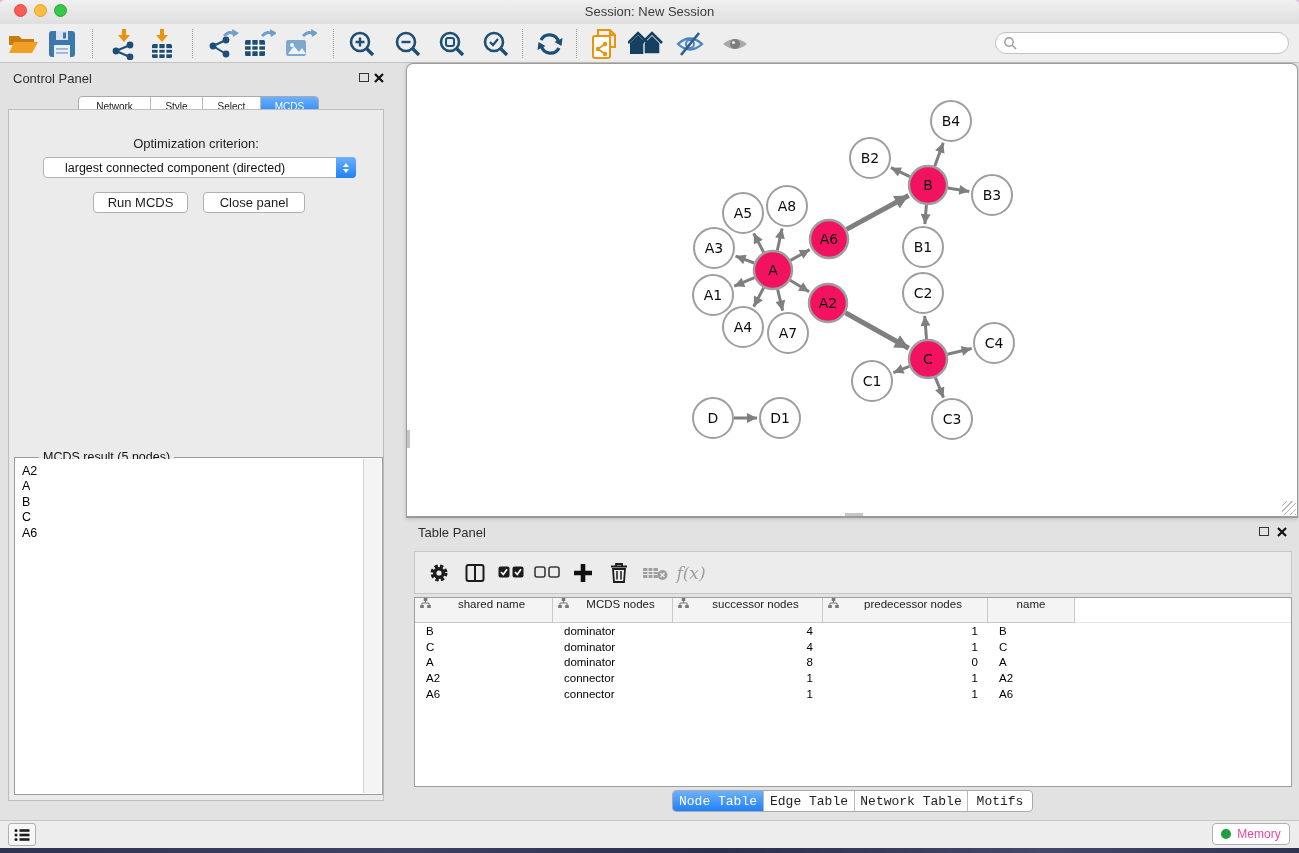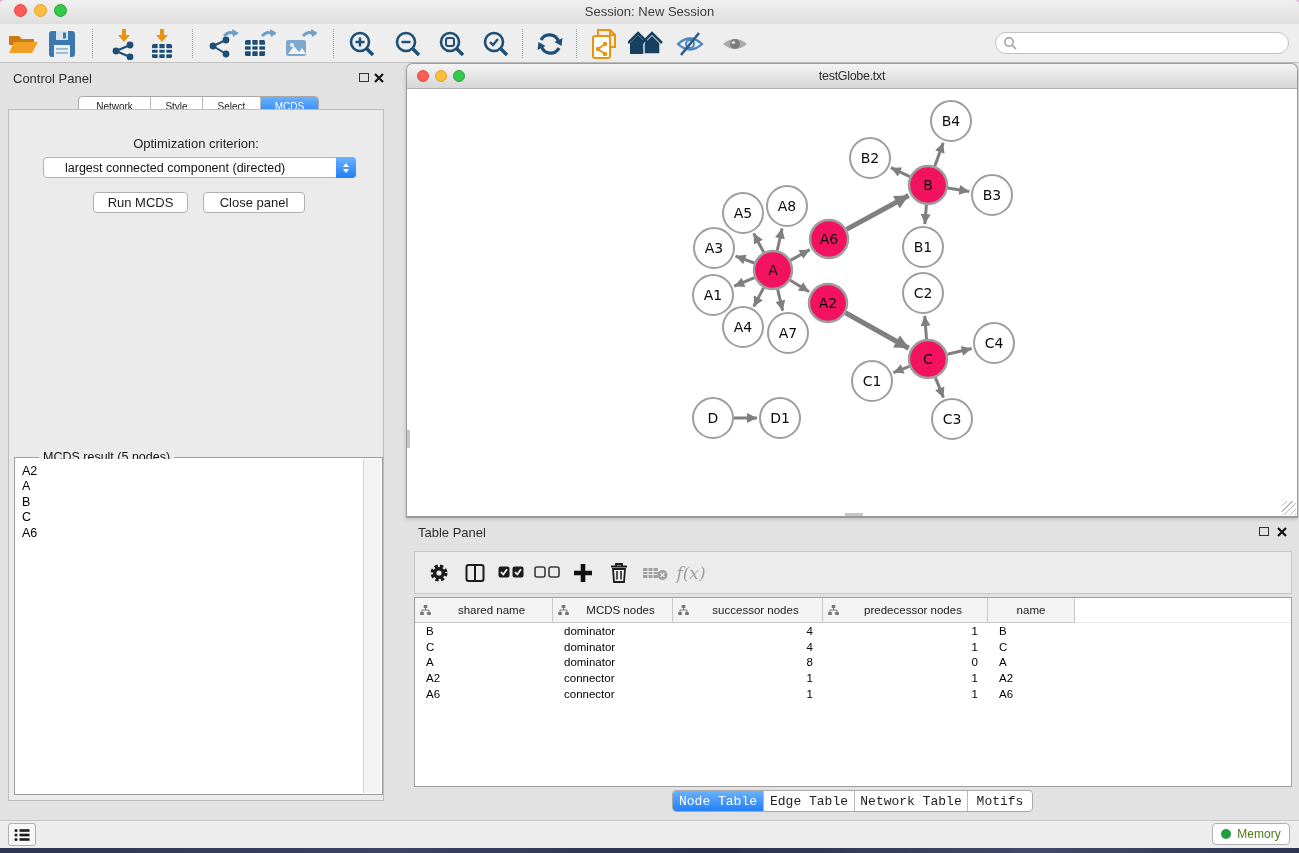--- a/index.html
+++ b/index.html
@@ -84,38 +84,38 @@
   .tp-title { left:418px; top:525px; }
   .tp-float { left:1259px; top:527px; }
   .tp-close { left:1277px; top:527px; }
   .tp-toolbar { left:414px; top:551px; width:878px; height:43px; background:#ececec; border:1px solid #c6c6c6;
     display:flex; align-items:center; }
   .tpt-btn { width:36px; height:32px; display:flex; align-items:center; justify-content:center; cursor:pointer; }
   .fx { font-family:"DejaVu Serif","Liberation Serif",serif; font-style:italic; font-size:17px; color:#9e9e9e; }
   .tp-table { left:414px; top:597px; width:878px; height:190px; background:#fff; border:1px solid #9f9f9f; overflow:hidden; }
   .tp-hrow { display:flex; height:25px; }
   .tp-hcell { background:#f4f4f4; border-right:1px solid #c9c9c9; border-bottom:1px solid #c9c9c9;
-    display:flex; align-items:center; font-size:11.5px; color:#1a1a1a; position:relative; }
+    display:flex; font-size:11.5px; color:#1a1a1a; position:relative; }
   .tp-hcell .hlabel { flex:1; text-align:center; }
   .tp-hfill { flex:1; border-bottom:1px solid #e6e6e6; }
   .tp-row { display:flex; height:15.7px; align-items:center; cursor:default; }
   .tp-cell { font-size:11.5px; color:#000; white-space:nowrap; overflow:hidden; }
   .tree-ico { margin-left:5px; flex:0 0 auto; }
 
   #tp-tabs { left:672px; top:790px; height:22px; }
   #tp-tabs .seg-btn { font-size:13px;font-family:Liberation Mono, monospace; }
 
   
   .statusbar { left:0; top:820px; width:1299px; height:28px; background:#ededed; border-top:1px solid #c6c6c6; }
   .sb-left-btn { left:8px; top:823px; width:28px; height:23px; background:#f7f7f7; border:1px solid #b0b0b0;
     border-radius:3px; display:flex; align-items:center; justify-content:center; cursor:pointer; }
   .memory-btn { left:1212px; top:823px; width:78px; height:22px; background:#fff; border:1px solid #b0b0b0;
     border-radius:4px; display:flex; align-items:center; justify-content:center; gap:6px; cursor:pointer; }
   .memory-dot { width:10px; height:10px; border-radius:50%; background:#1e9e3e; }
-  .memory-label { font-size:12px; color:#4d7c0f; }
+  .memory-label { font-size:12px; color:#ec4899; }
 </style>
 </head>
 <body>
 
 <div class="abs desktop-top"></div>
 <div class="abs desktop-bottom"></div>
 
 <div class="abs titlebar">
   <div class="abs tl red" style="left:14px"></div>
   <div class="abs tl yellow" style="left:34px"></div>
@@ -308,26 +308,20 @@
       <div class="result-item">A2</div>
       <div class="result-item">A</div>
       <div class="result-item">B</div>
       <div class="result-item">C</div>
       <div class="result-item">A6</div>
     </div>
   <div class="result-scroll"></div>
 </div>
 
 <div class="abs net-win">
-  <div class="net-titlebar">
-    <div class="ntl" style="left:10px;background:#fc5c55;border:1px solid #df4a44"></div>
-    <div class="ntl" style="left:28px;background:#fdbd3e;border:1px solid #dfa133"></div>
-    <div class="ntl" style="left:46px;background:#35c84a;border:1px solid #2aa63c"></div>
-    <div class="net-title">testGlobe.txt</div>
-  </div>
   <div class="net-canvas">
     <svg id="graph-svg" width="890" height="428">
         <defs>
           <marker id="arrow" viewBox="0 0 10 10" refX="10" refY="5" markerWidth="12" markerHeight="10" orient="auto" markerUnits="userSpaceOnUse">
             <path d="M0 0 L10 5 L0 10 z" fill="#7f7f7f"></path>
           </marker>
           <marker id="arrowT" viewBox="0 0 10 10" refX="10" refY="5" markerWidth="17" markerHeight="14" orient="auto" markerUnits="userSpaceOnUse">
             <path d="M0 0 L10 5 L0 10 z" fill="#7f7f7f"></path>
           </marker>
         </defs>

